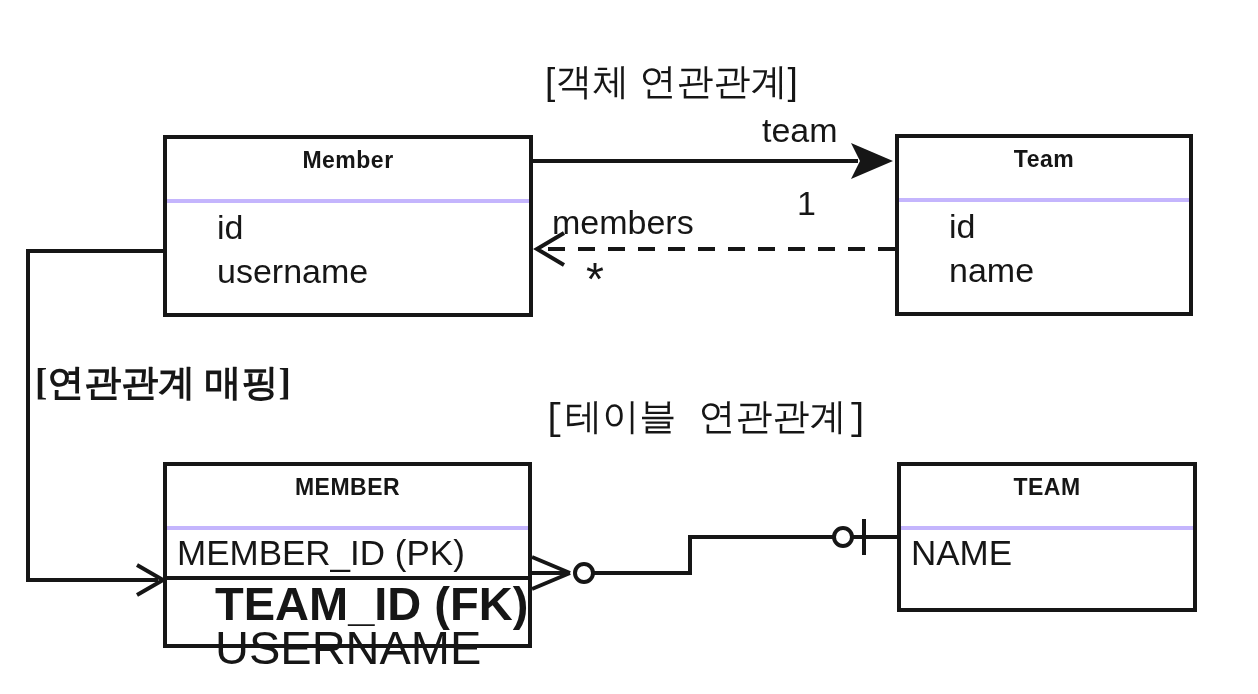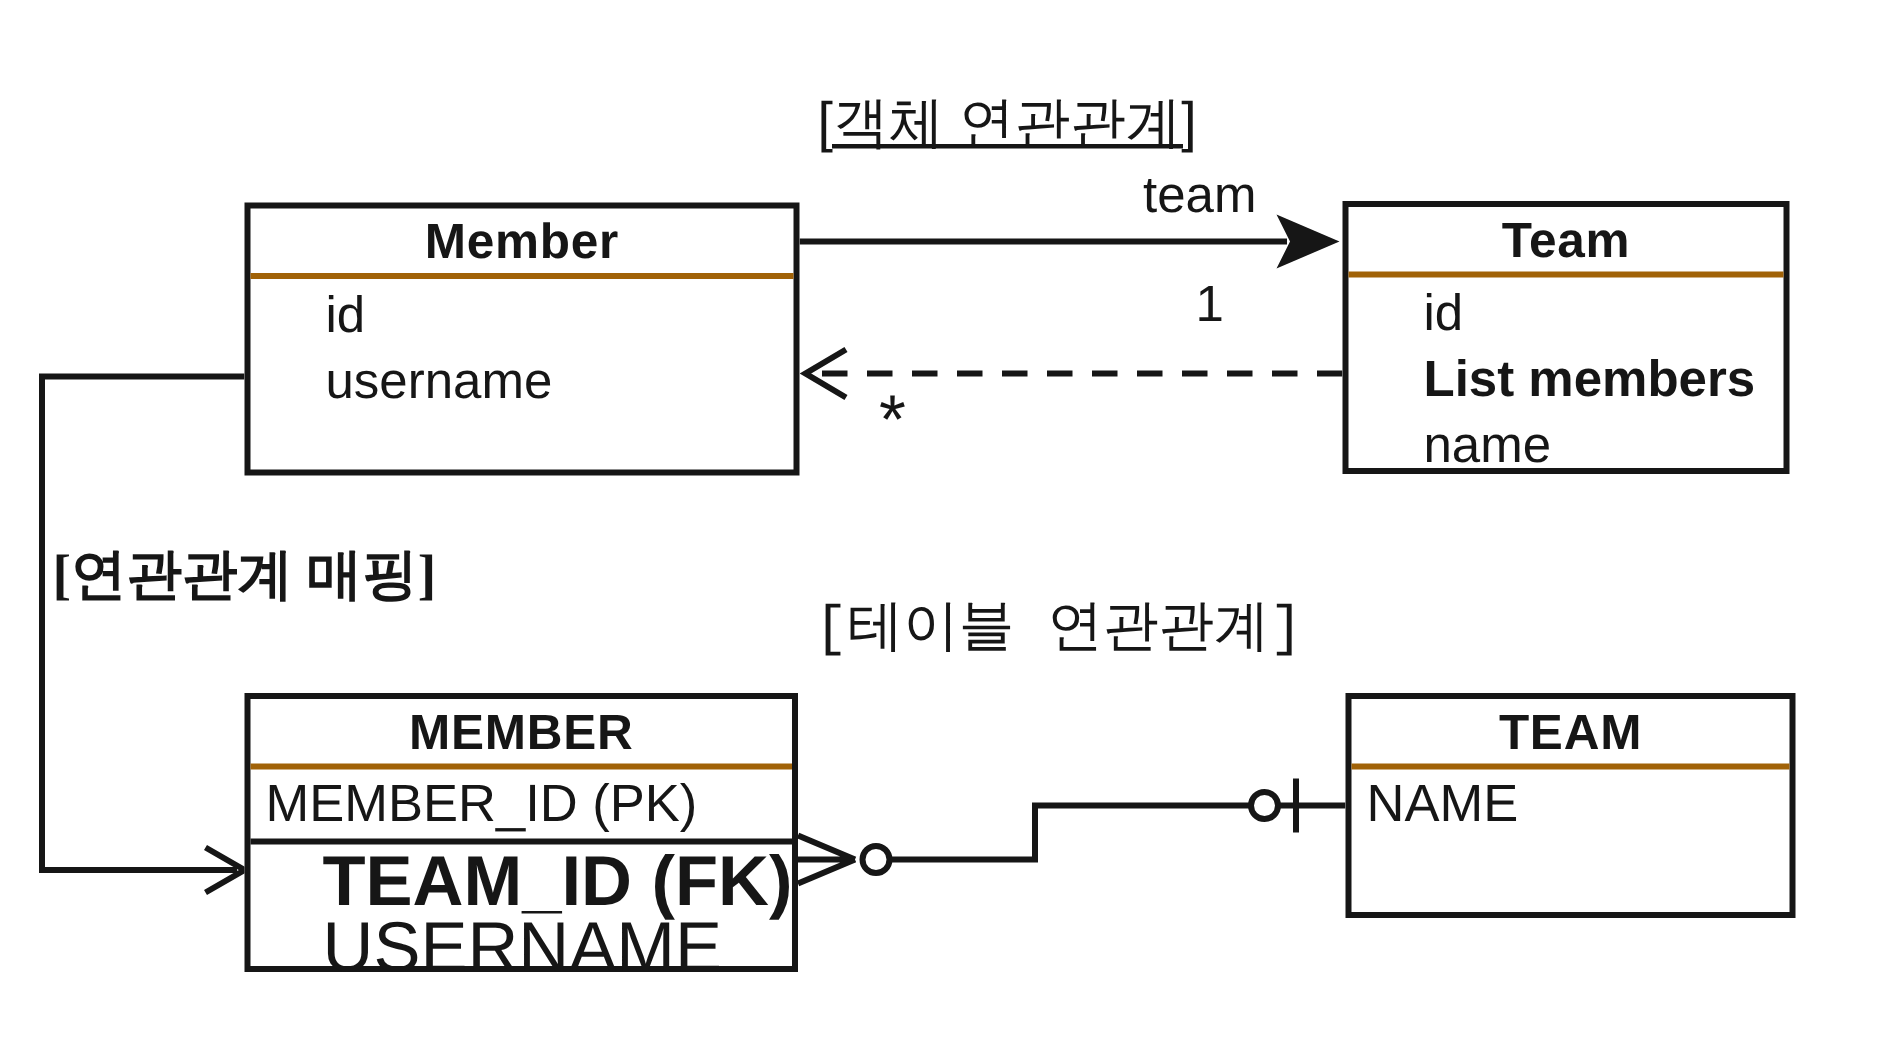--- a/index.html
+++ b/index.html
@@ -6,22 +6,22 @@
   body { background:#ffffff; }
   .canvas {
     position:relative; width:1258px; height:694px; background:#ffffff;
     font-family:"Liberation Sans", sans-serif; color:#161616; overflow:hidden;
   }
   svg.lines { position:absolute; left:0; top:0; width:1258px; height:694px; z-index:1; }
   .box {
     position:absolute; border:4px solid #161616; background:#ffffff; z-index:2;
   }
   .box .hdr {
-    font-weight:bold; text-align:center; border-bottom:4px solid #a16207;
-    font-size:33px; line-height:43px; height:47px; letter-spacing:0.5px;
+    font-weight:bold; text-align:center; border-bottom:4px solid #c4b5fd;
+    font-size:23px; line-height:43px; height:64px; letter-spacing:0.5px;
   }
   .box .body { padding:2px 0 0 12px; }
   .box .field { font-size:34px; line-height:44px; white-space:nowrap;margin-left:38px; }
   .bold { font-weight:bold; }
   .trow {
     font-size:35px; line-height:46px; height:50px; padding:0 4px 0 10px;
     border-bottom:4px solid #161616; white-space:nowrap;
   }
   .trow.last { border-bottom:none; }
   .compartment { padding:2px 0 0 10px; }
@@ -47,41 +47,41 @@
     <path d="M137,565 L163,580 L137,595"></path>
 
     <path d="M532,557 L570,573 M532,573 L570,573 M532,589 L570,573"></path>
     <circle cx="584" cy="573" r="9" fill="#ffffff"></circle>
     <path d="M593,573 L690,573 L690,537 L833,537"></path>
     <circle cx="843" cy="537" r="9" fill="#ffffff"></circle>
     <line x1="852" y1="537" x2="897" y2="537"></line>
     <line x1="864" y1="519" x2="864" y2="555"></line>
   </svg>
 
-  <div class="lbl lbl-kr" style="left:545px; top:57px;text-decoration:underline;">[객체 연관관계]</div>
+  <div class="lbl lbl-kr" style="left:545px; top:57px;">[객체 연관관계]</div>
   <div class="lbl lbl-kr bold" style="left:35px; top:358px;font-family:Liberation Serif, serif;">[연관관계 매핑]</div>
   <div class="lbl lbl-kr" style="left:543px; top:392px;font-family:Liberation Mono, monospace;">[테이블 연관관계]</div>
 
   <div class="lbl lbl-en" style="left:762px; top:111px;">team</div>
   <div class="lbl lbl-en" style="left:797px; top:184px;">1</div>
+  <div class="lbl lbl-en" style="left:552px; top:203px;">members</div>
   <div class="lbl" style="left:586px; top:252px; font-size:46px;">*</div>
 
   <div class="box" style="left:163px; top:135px; width:370px; height:182px;">
     <div class="hdr">Member</div>
     <div class="body">
       <div class="field">id</div>
       <div class="field">username</div>
     </div>
   </div>
 
   <div class="box" style="left:895px; top:134px; width:298px; height:182px;">
     <div class="hdr">Team</div>
     <div class="body">
       <div class="field">id</div>
-      <div class="field bold">List members</div>
       <div class="field">name</div>
     </div>
   </div>
 
   <div class="box" style="left:163px; top:462px; width:369px; height:186px;">
     <div class="hdr">MEMBER</div>
     <div class="trow">MEMBER_ID (PK)</div>
     <div class="compartment">
       <div class="field bold">TEAM_ID (FK)</div>
       <div class="field">USERNAME</div>

